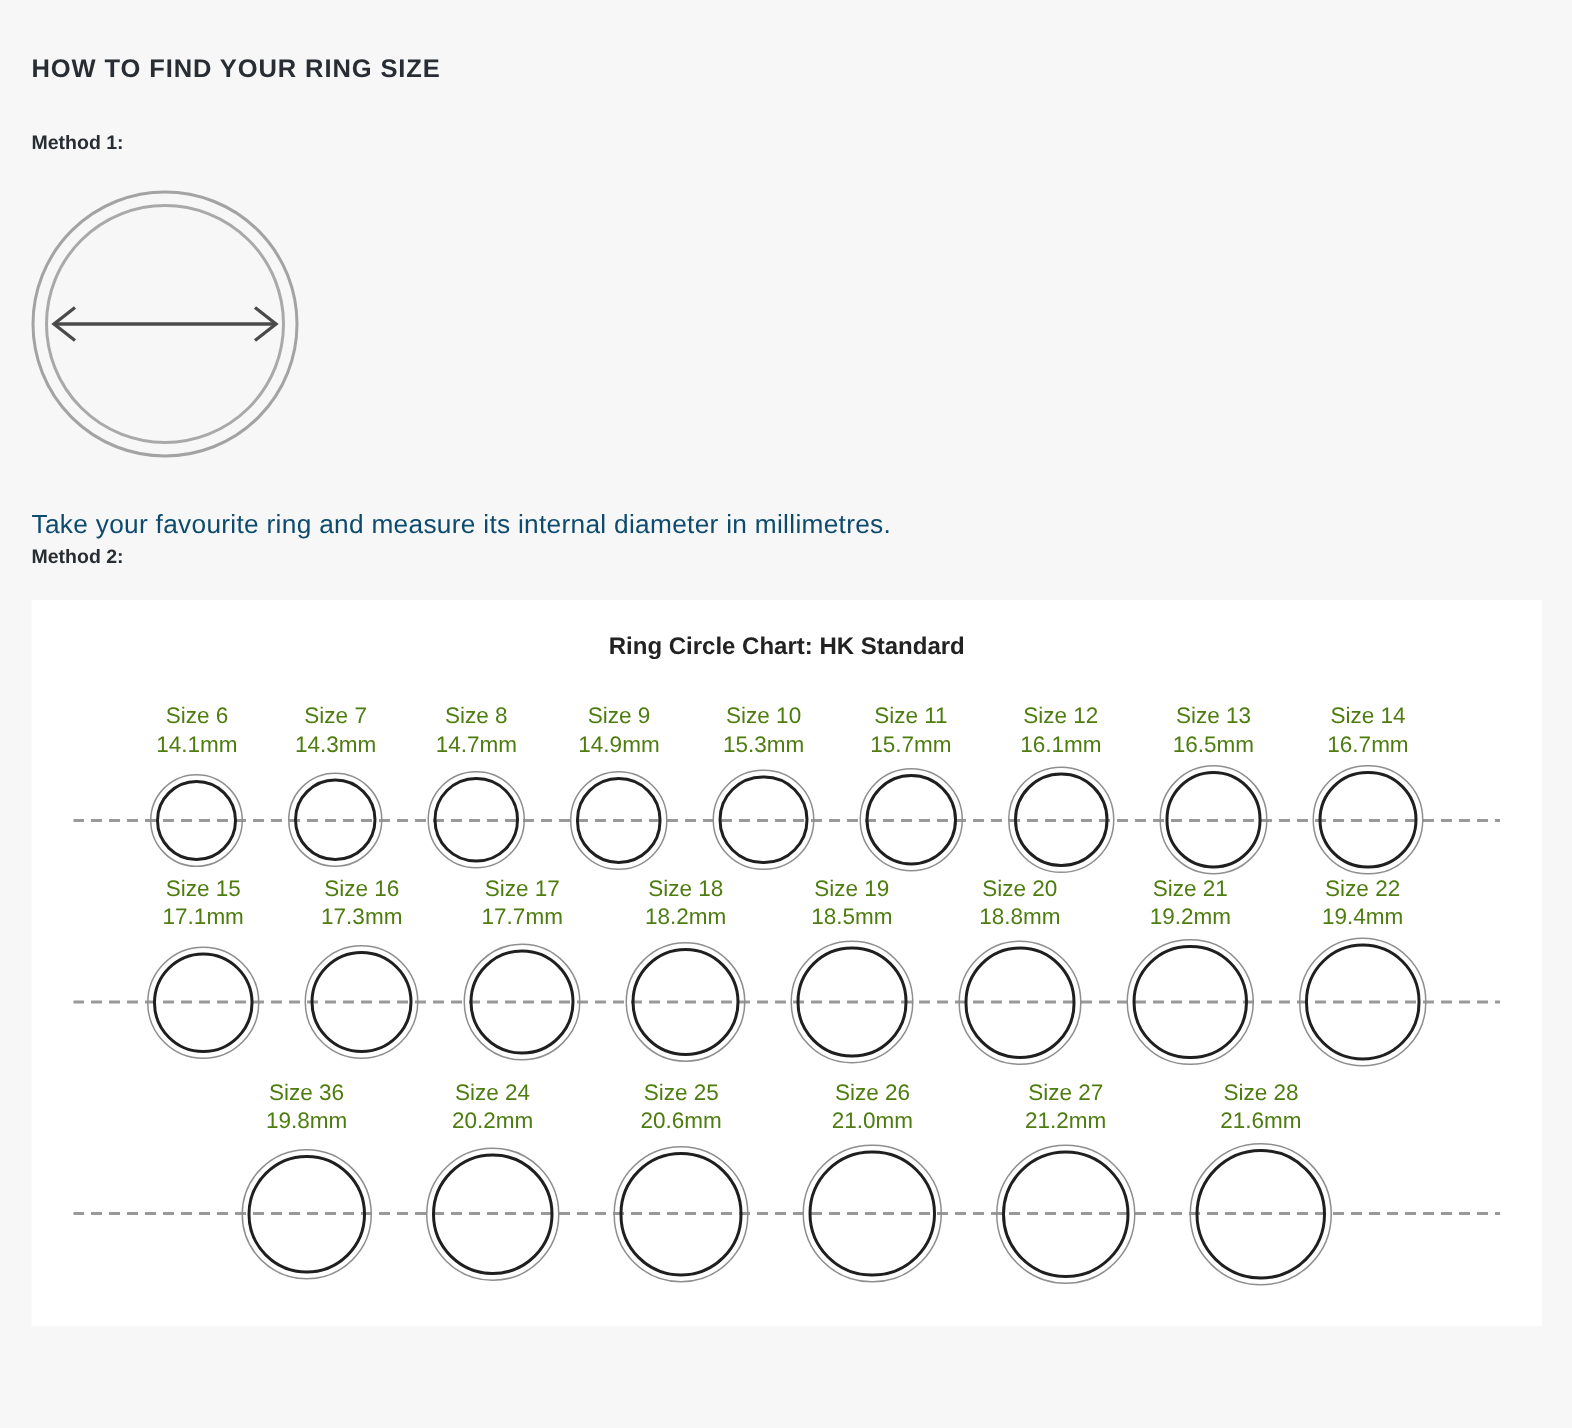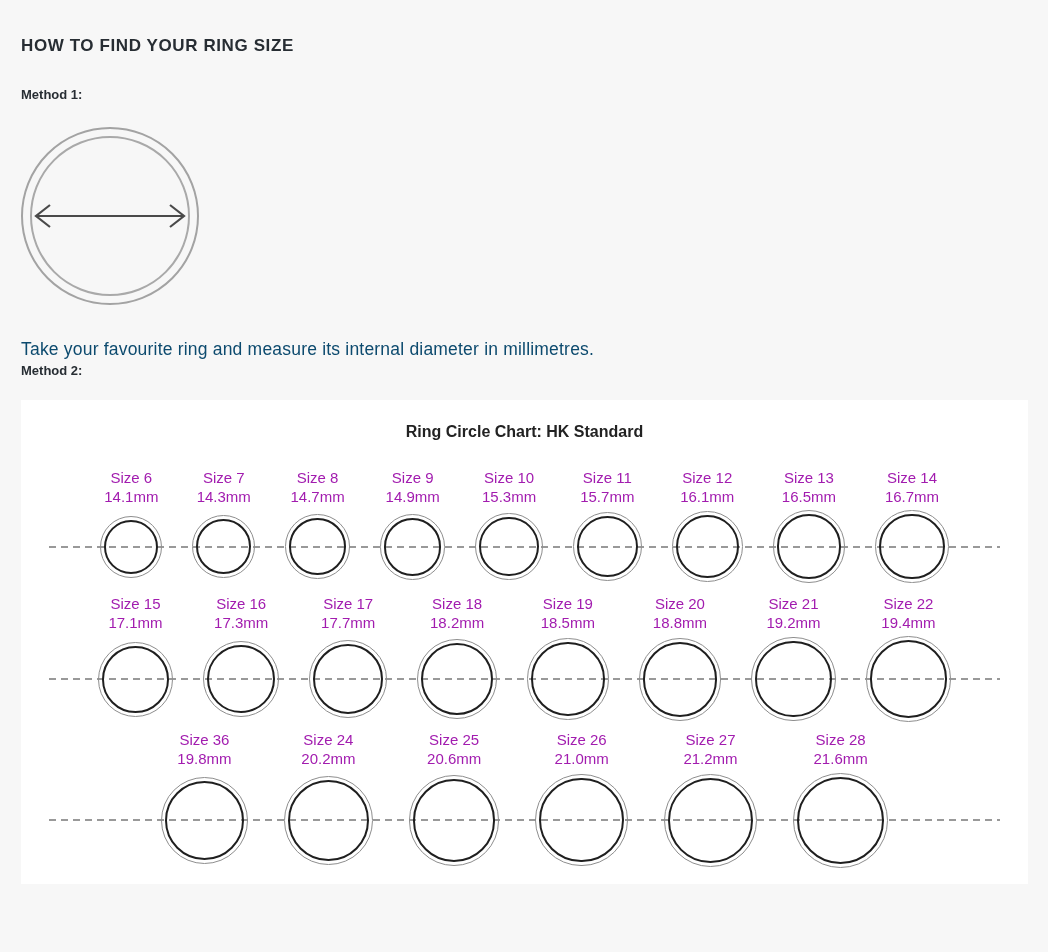--- a/index.html
+++ b/index.html
@@ -59,21 +59,21 @@
   .dash-line {
     position: absolute; left: 28px; right: 28px; height: 2px;
     background: repeating-linear-gradient(90deg, #999 0 7px, transparent 7px 12px);
   }
   .row-items {
     position: relative;
     display: flex; justify-content: center; align-items: flex-start;
   }
   .ring-item { display: flex; flex-direction: column; align-items: center; }
   .lab {
-    font-size: 15px; line-height: 19px; color: #a21caf;
+    font-size: 15px; line-height: 19px; color: #4d7c0f;
     white-space: nowrap; text-align: left;
   }
   .circle-box {
     margin-top: 4px;
     display: flex; align-items: center; justify-content: center;
   }
   .ring-outer {
     border: 1px solid #8e8e8e; border-radius: 50%;
     display: flex; align-items: center; justify-content: center;
     box-sizing: border-box;
@@ -187,21 +187,21 @@
               <div class="lab">Size 14</div>
               <div class="lab">16.7mm</div>
               <div class="circle-box" style="height: 73.48px;">
                 <div class="ring-outer" style="width: 73.48px; height: 73.48px;">
                   <div class="ring-inner" style="width: 65.48px; height: 65.48px;"></div>
                 </div>
               </div>
             </div>
           </div>
         </div>
-        <div class="size-row" style="margin-top: 11px;">
+        <div class="size-row" style="">
           <div class="dash-line" style="top: 83.68px;"></div>
           <div class="row-items" style="gap: 30px;">
             <div class="ring-item">
               <div class="lab">Size 15</div>
               <div class="lab">17.1mm</div>
               <div class="circle-box" style="height: 85.36px;">
                 <div class="ring-outer" style="width: 75.24px; height: 75.24px;">
                   <div class="ring-inner" style="width: 67.24px; height: 67.24px;"></div>
                 </div>
               </div>

